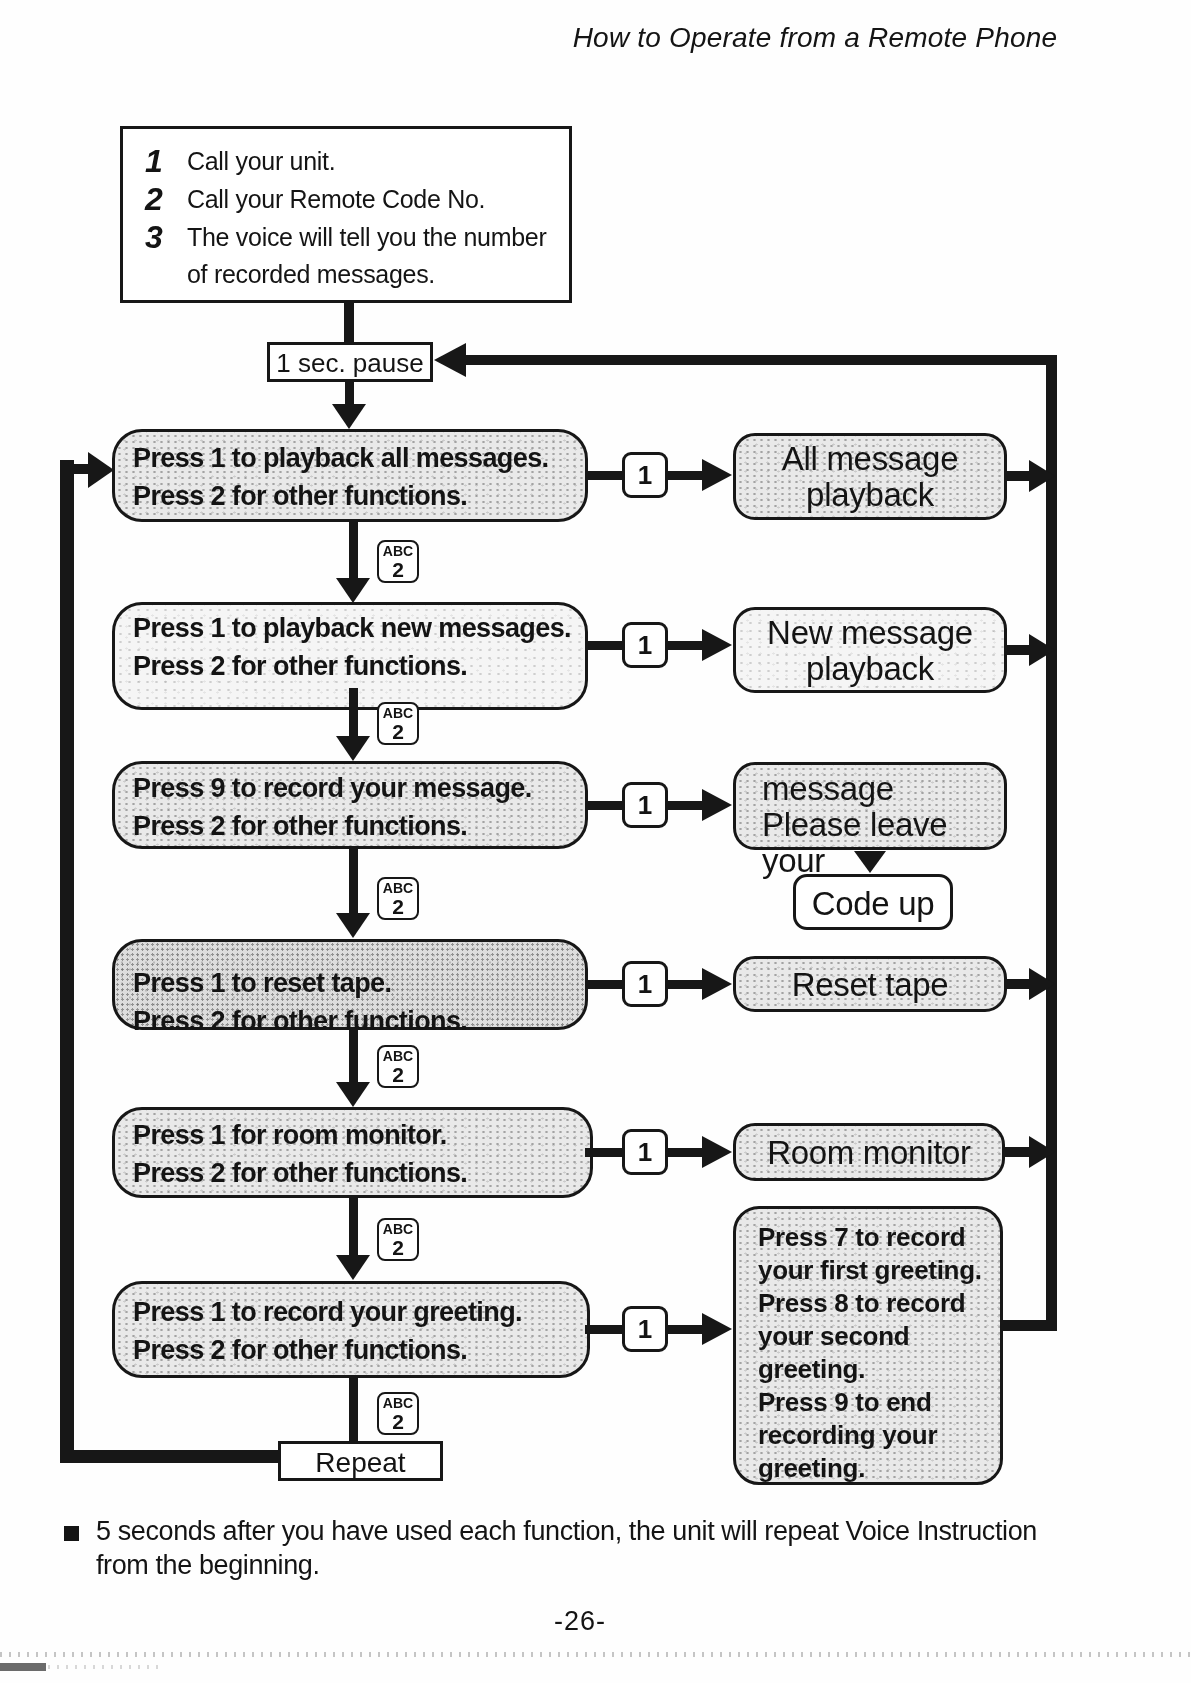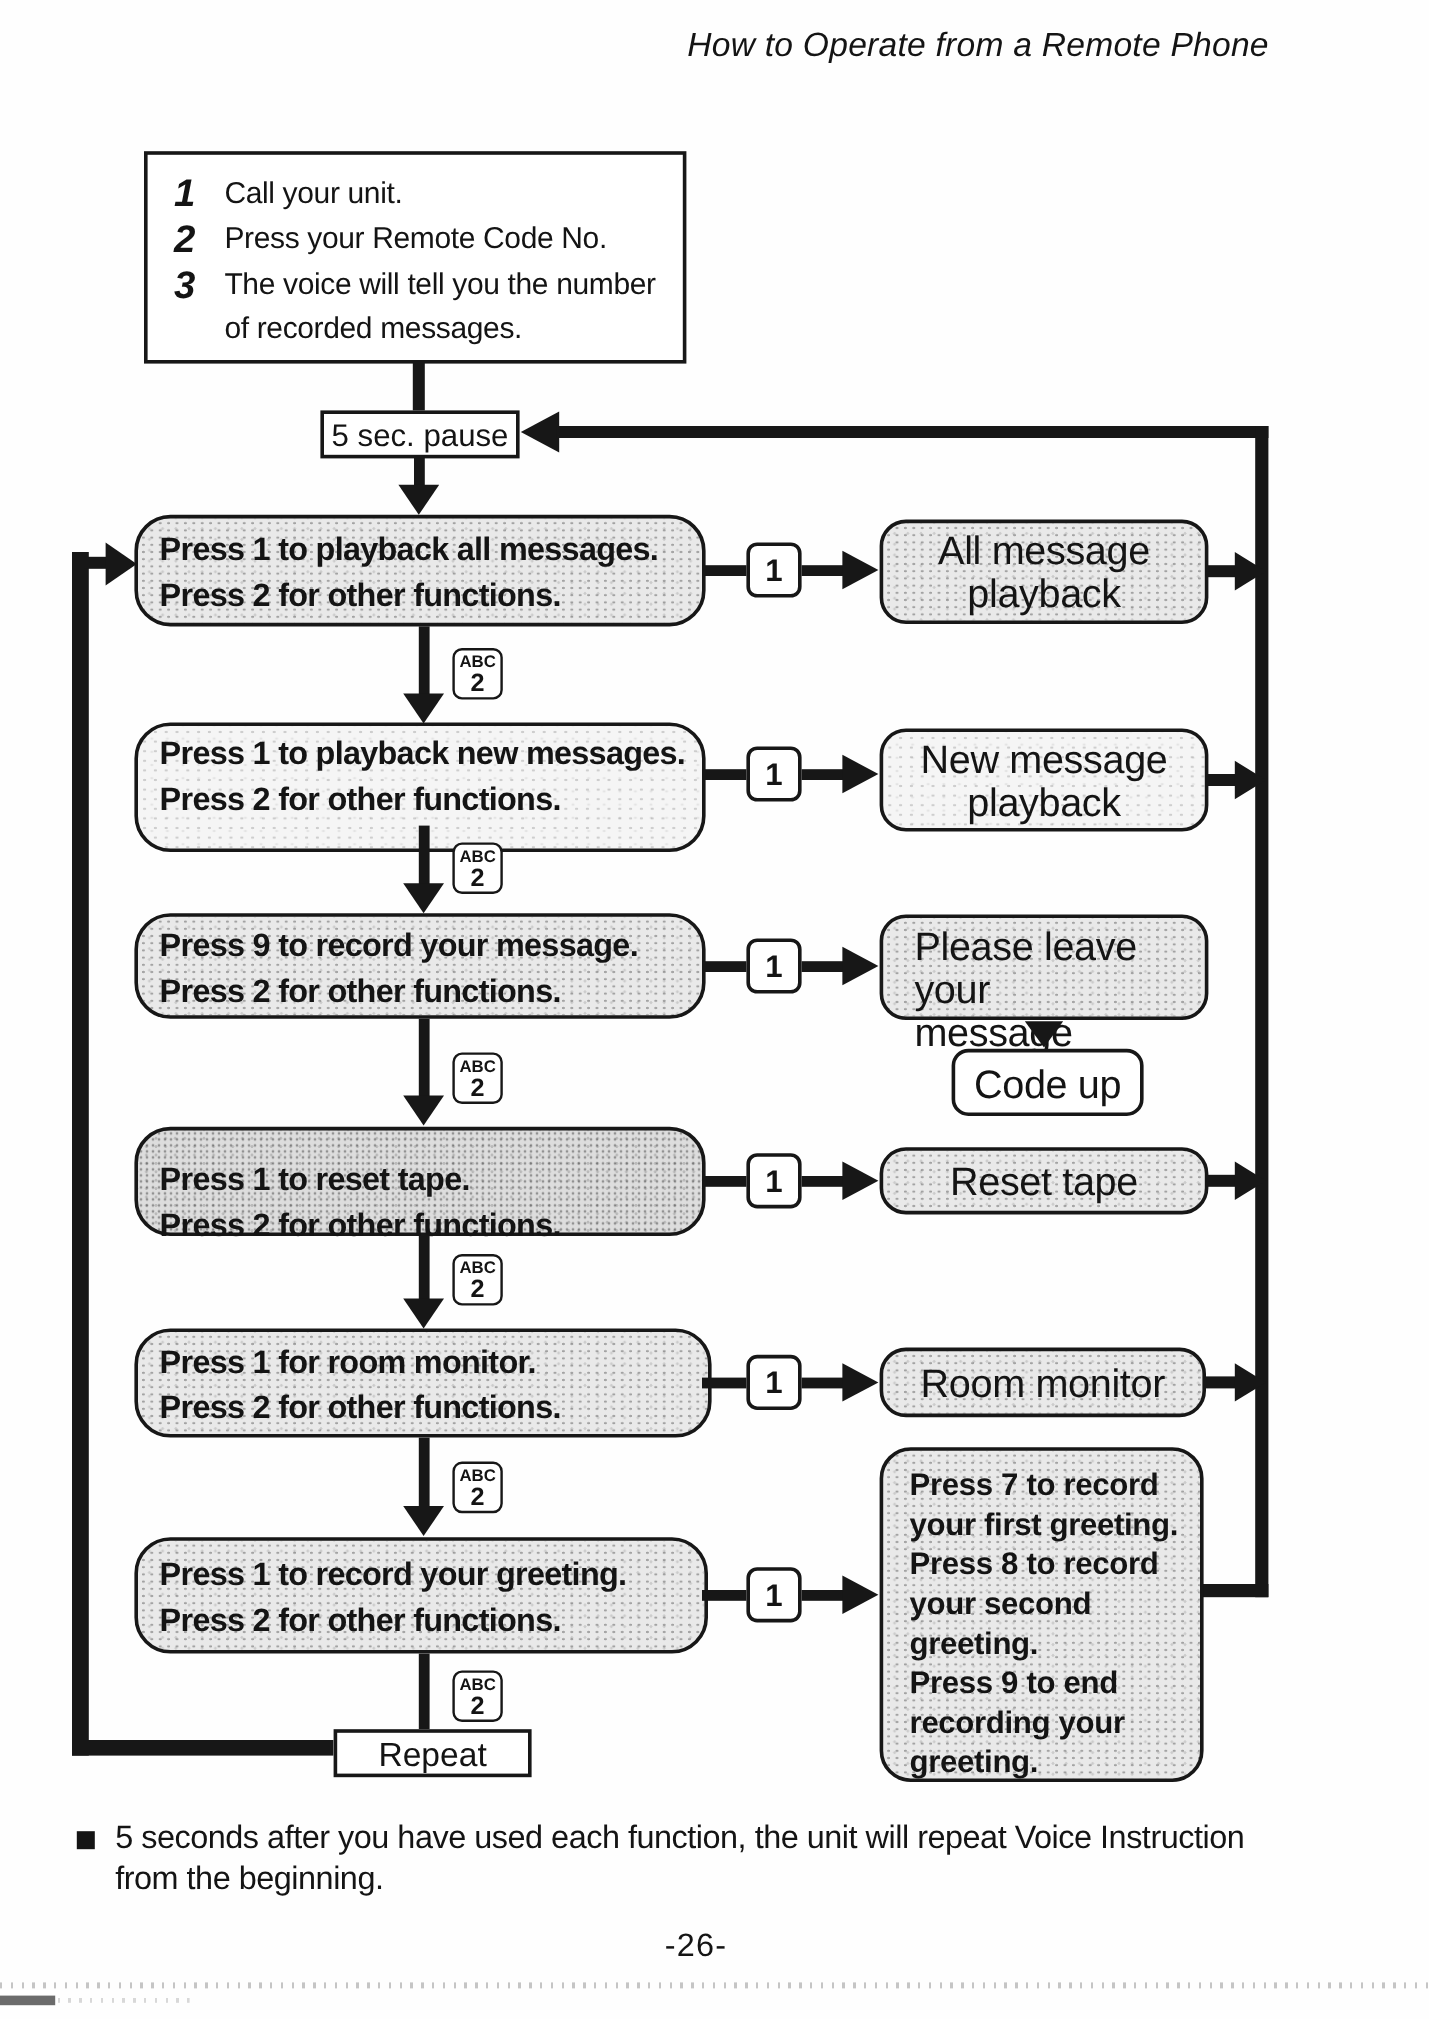--- a/index.html
+++ b/index.html
@@ -63,34 +63,34 @@
 
   <div class="abs title" style="left:565px;top:22px;width:500px;">How to Operate from a Remote Phone</div>
 
   <div class="box" style="left:120px;top:126px;width:452px;height:177px;border-width:3.5px;">
     <div class="abs" style="left:22px;top:14px;display:flex;">
       <span class="stepnum">1</span>
       <span class="steptext">Call your unit.</span>
     </div>
     <div class="abs" style="left:22px;top:52px;display:flex;">
       <span class="stepnum">2</span>
-      <span class="steptext">Press your Remote Code No.</span>
+      <span class="steptext">Call your Remote Code No.</span>
     </div>
     <div class="abs" style="left:22px;top:90px;display:flex;">
       <span class="stepnum">3</span>
       <span class="steptext">
         <span style="display:block;">The voice will tell you the number</span>
         <span style="display:block;">of recorded messages.</span>
       </span>
     </div>
   </div>
 
   <div class="ln" style="left:344px;top:301px;width:10px;height:43px;"></div>
 
-  <div class="box plain" style="left:267px;top:342px;width:166px;height:40px;padding-top:3px;">5 sec. pause</div>
+  <div class="box plain" style="left:267px;top:342px;width:166px;height:40px;padding-top:3px;">1 sec. pause</div>
 
   <div class="tri" style="left:434px;top:343px;border-right:32px solid #171717;border-top:17px solid transparent;border-bottom:17px solid transparent;"></div>
   <div class="ln" style="left:464px;top:355px;width:593px;height:10px;"></div>
   <div class="ln" style="left:1046px;top:355px;width:11px;height:976px;"></div>
   <div class="ln" style="left:1001px;top:1320px;width:56px;height:11px;"></div>
 
   <div class="ln" style="left:345px;top:380px;width:9px;height:26px;"></div>
   <div class="tri" style="left:332px;top:404px;border-top:25px solid #171717;border-left:17px solid transparent;border-right:17px solid transparent;"></div>
 
   <div class="ln" style="left:60px;top:460px;width:14px;height:1003px;"></div>
@@ -144,22 +144,22 @@
 
   <div class="box round st-m prompt" style="left:112px;top:761px;width:476px;height:88px;padding-top:5px;">
     <span class="rl" style="display:block;">Press 9 to record your message.</span>
     <span class="rl" style="display:block;">Press 2 for other functions.</span>
   </div>
   <div class="ln" style="left:585px;top:801px;width:37px;height:9px;"></div>
   <div class="key key1" style="left:622px;top:782px;">1</div>
   <div class="ln" style="left:668px;top:801px;width:36px;height:9px;"></div>
   <div class="tri" style="left:702px;top:789px;border-left:30px solid #171717;border-top:16px solid transparent;border-bottom:16px solid transparent;"></div>
   <div class="box rround st-m result" style="left:733px;top:762px;width:274px;height:88px;padding:6px 0 0 26px;text-align:left;">
+    <span class="rl">message</span>
     <span class="rl">Please leave your</span>
-    <span class="rl">message</span>
   </div>
 
   <div class="tri" style="left:854px;top:851px;border-top:22px solid #171717;border-left:16px solid transparent;border-right:16px solid transparent;"></div>
   <div class="box result" style="left:793px;top:874px;width:160px;height:56px;border-radius:14px;padding-top:9px;">Code up</div>
 
   <div class="ln" style="left:349px;top:849px;width:9px;height:66px;"></div>
   <div class="tri" style="left:336px;top:913px;border-top:25px solid #171717;border-left:17px solid transparent;border-right:17px solid transparent;"></div>
   <div class="key abckey" style="left:377px;top:877px;">
     <span class="t">ABC</span>
     <span class="b">2</span>

